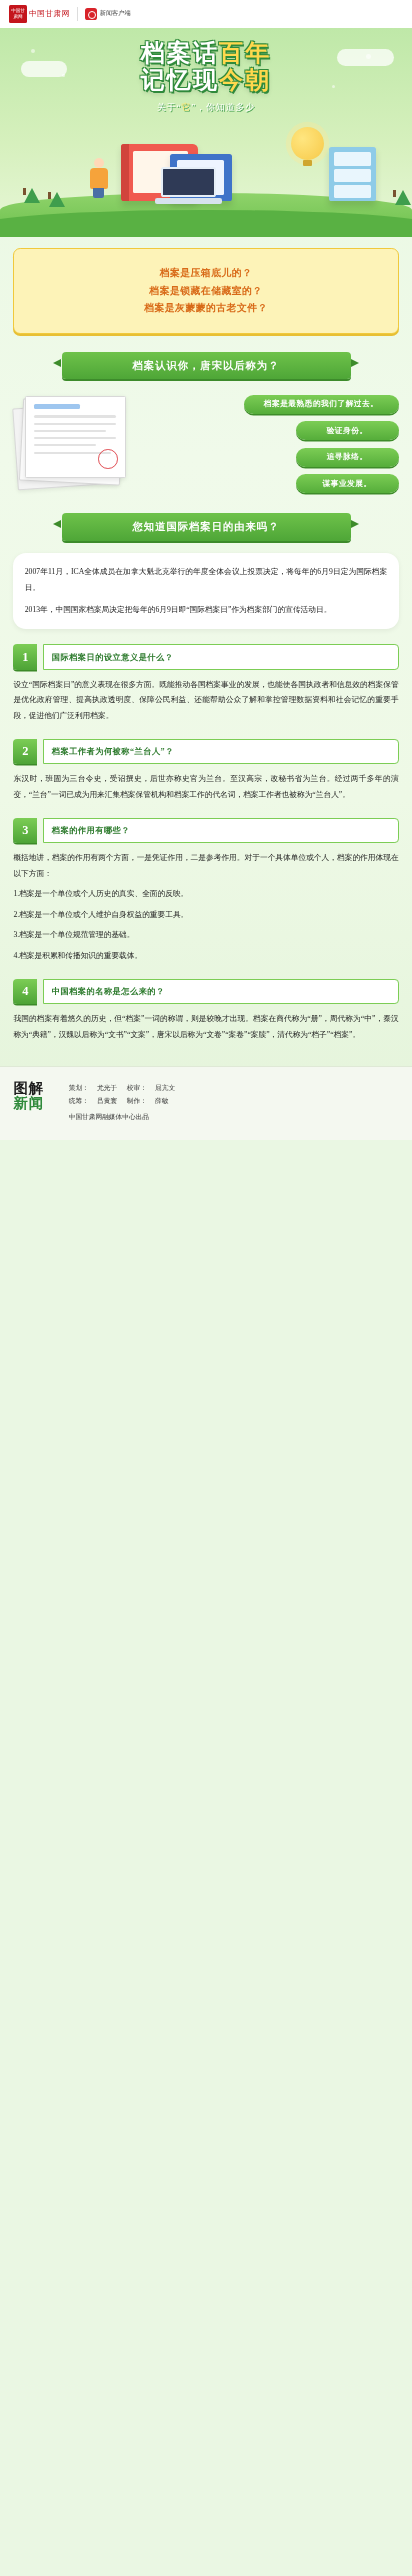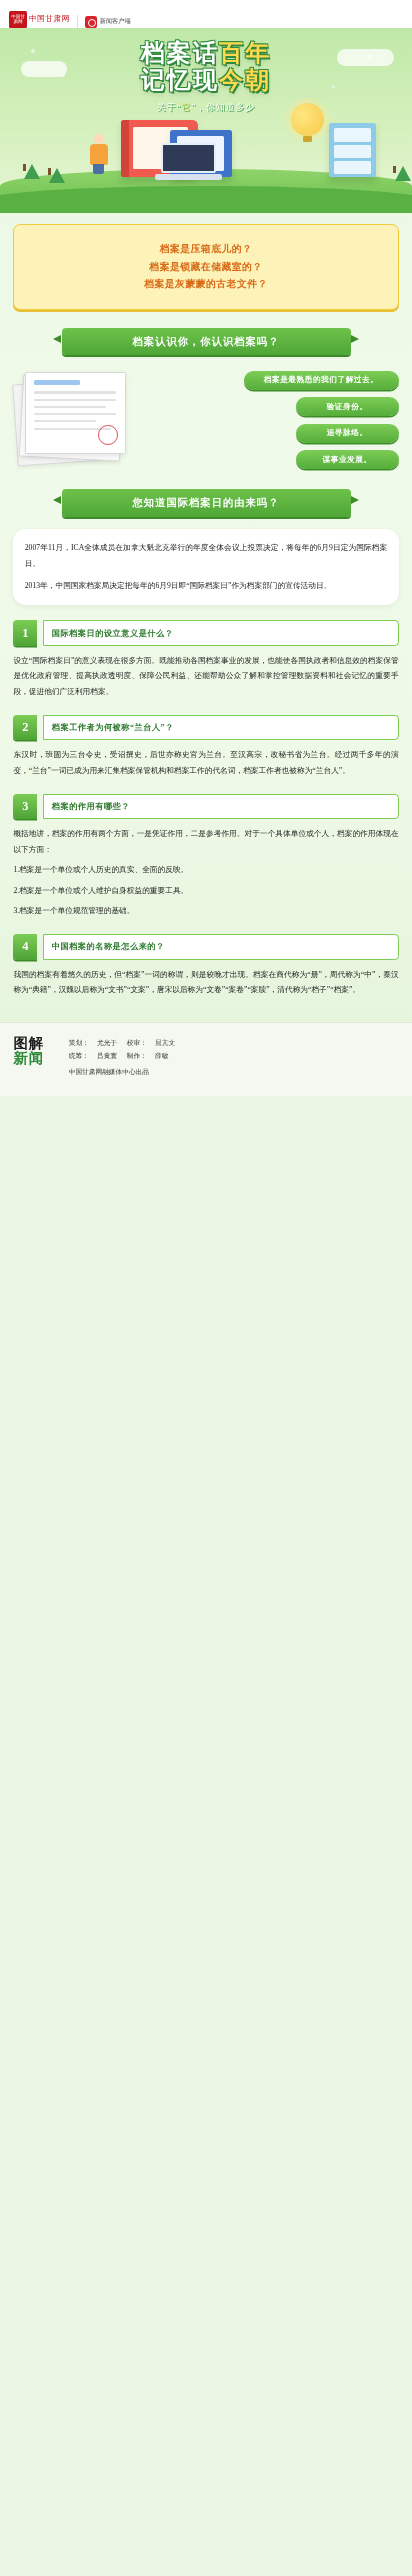--- a/index.html
+++ b/index.html
@@ -14,21 +14,21 @@
     width: 412px;
     position: relative;
     background: linear-gradient(180deg, #d8f0cf 0%, #e9f8e2 6%, #f0faea 40%, #eef9e6 70%, #e4f4da 100%);
     overflow: hidden;
   }
 
   
   .topbar {
     height: 28px;
     display: flex;
-    align-items: flex-end;
+    align-items: center;
     padding: 0 9.3px;
     background: #ffffff;
     gap: 7.2px;
   }
   .logo-cn {
     display: flex;
     align-items: center;
     gap: 2.1px;
   }
   .logo-mark {
@@ -63,21 +63,21 @@
     content: "";
     position: absolute; left: 3.1px; top: 3.1px;
     width: 6.2px; height: 6.2px;
     border: 1px solid #fff; border-radius: 50%;
   }
   .app-name { font-size: 6.2px; color: #444; }
 
   
   .hero {
     position: relative;
-    height: 185px;
+    height: 209px;
     background: linear-gradient(180deg, #bfe8a8 0%, #d6f0bd 55%, #e8f7d8 100%);
     overflow: hidden;
   }
   .hero-sky-dots span {
     position: absolute;
     background: rgba(255,255,255,.55);
     border-radius: 50%;
   }
   .hero-title-wrap {
     position: relative;
@@ -465,21 +465,21 @@
       <div class="ground2"></div>
     </div>
   </div>
 
   <div class="yellow-card">
     <p>档案是压箱底儿的？</p>
     <p>档案是锁藏在储藏室的？</p>
     <p>档案是灰蒙蒙的古老文件？</p>
   </div>
 
-  <div class="banner">档案认识你，你认识档案吗？</div>
+  <div class="banner">档案认识你，唐宋以后称为？</div>
 
   <div class="docblock">
     <div class="paper-stack">
       <div class="paper p1"></div>
       <div class="paper p2"></div>
       <div class="paper p3">
         <div class="bluebar"></div>
         <div class="ln" style="top:18.5px;width:82px;"></div>
         <div class="ln" style="top:26px;width:82px;"></div>
         <div class="ln" style="top:33px;width:72px;"></div>
@@ -522,20 +522,21 @@
 
   <div class="qrow">
     <div class="qnum">3</div>
     <div class="qtext">档案的作用有哪些？</div>
   </div>
   <div class="ans">
     <p>概括地讲，档案的作用有两个方面，一是凭证作用，二是参考作用。对于一个具体单位或个人，档案的作用体现在以下方面：</p>
     <p>1.档案是一个单位或个人历史的真实、全面的反映。</p>
     <p>2.档案是一个单位或个人维护自身权益的重要工具。</p>
     <p>3.档案是一个单位规范管理的基础。</p>
+    <p>4.档案是积累和传播知识的重要载体。</p>
   </div>
 
   <div class="qrow">
     <div class="qnum">4</div>
     <div class="qtext">中国档案的名称是怎么来的？</div>
   </div>
   <div class="ans">
     <p>我国的档案有着悠久的历史，但“档案”一词的称谓，则是较晚才出现。档案在商代称为“册”，周代称为“中”，秦汉称为“典籍”，汉魏以后称为“文书”“文案”，唐宋以后称为“文卷”“案卷”“案牍”，清代称为“档子”“档案”。</p>
   </div>
 

